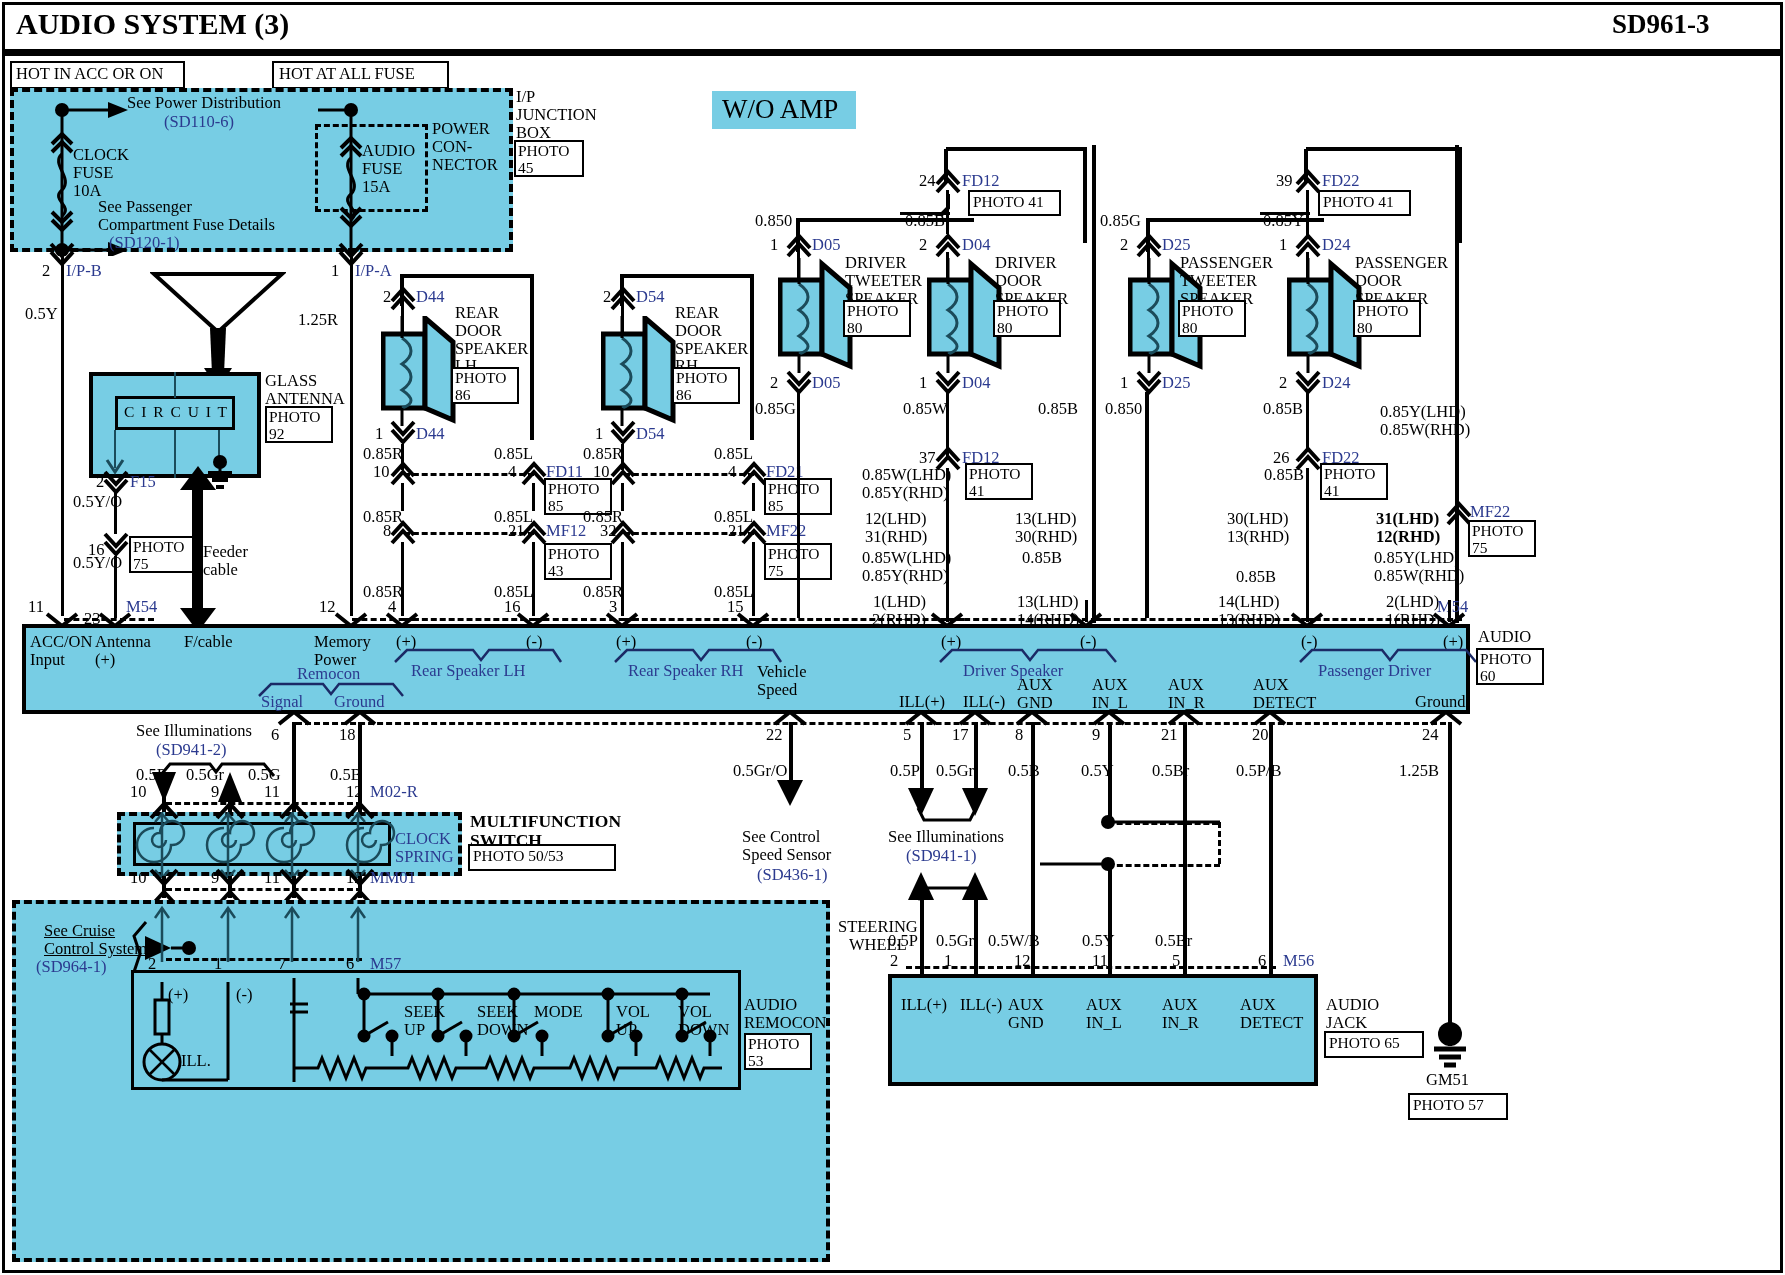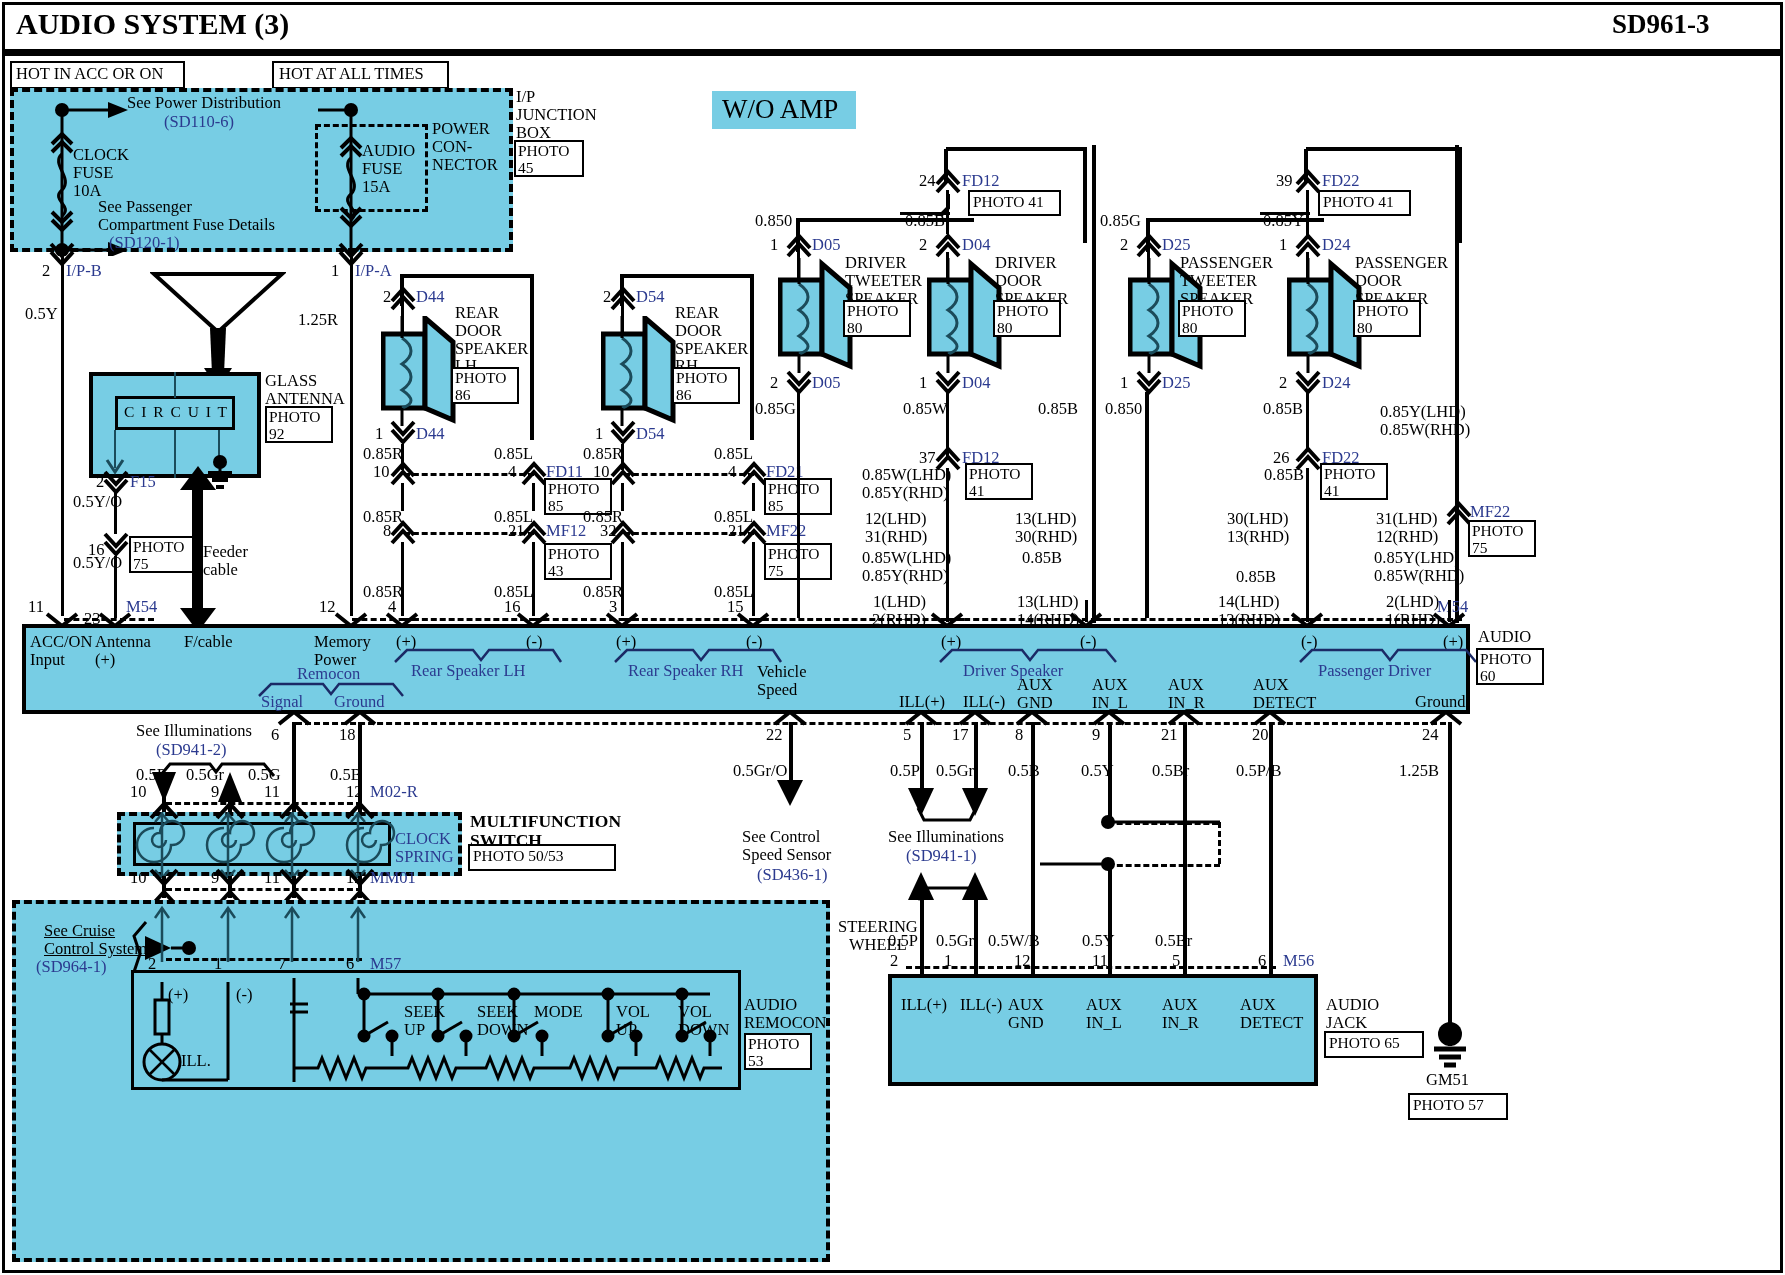--- a/index.html
+++ b/index.html
@@ -48,21 +48,21 @@
   <div id="frame-outer"></div>
   <div id="title-rule"></div>
 
   <div class="txt bold" style="left:16px; top:8px; font-size:30px;">AUDIO SYSTEM (3)</div>
   <div class="txt bold" style="left:1612px; top:10px; font-size:27px;">SD961-3</div>
 
   <div class="whitebox" style="left:10px; top:61px; width:175px; height:28px;"></div>
   <div class="txt t16" style="left:16px; top:65px;">HOT IN ACC OR ON</div>
 
   <div class="whitebox" style="left:272px; top:61px; width:177px; height:28px;"></div>
-  <div class="txt t16" style="left:279px; top:65px;">HOT AT ALL TIMES</div>
+  <div class="txt t16" style="left:279px; top:65px;">HOT AT ALL FUSE</div>
 
   <div class="cyanbox-dash" style="left:10px; top:88px; width:503px; height:164px;"></div>
 
   <div class="abs" style="left:315px; top:124px; width:113px; height:88px; border:3px dashed #000;"></div>
 
   <svg class="abs" style="left:30px; top:96px;" width="260" height="160">
     <line x1="32" y1="8" x2="32" y2="150" stroke="#000" stroke-width="3"></line>
     <circle cx="32" cy="14" r="7" fill="#000"></circle>
     <line x1="32" y1="14" x2="78" y2="14" stroke="#000" stroke-width="3"></line>
     <polygon points="78,6 98,14 78,22" fill="#000"></polygon>
@@ -573,21 +573,21 @@
 
   <div class="txt t16" style="left:1264px; top:466px;">0.85B</div>
   <div class="txt t16" style="left:1227px; top:510px;">30(LHD)
 13(RHD)</div>
   <div class="txt t16" style="left:1236px; top:568px;">0.85B</div>
   <div class="txt t16" style="left:1218px; top:593px;">14(LHD)
 13(RHD)</div>
 
   <div class="txt t16" style="left:1380px; top:403px;">0.85Y(LHD)
 0.85W(RHD)</div>
-  <div class="txt t16" style="left:1376px; top:510px;">31(LHD)
+  <div class="txt t16" style="left:1376px; top:510px;font-weight:bold;">31(LHD)
 12(RHD)</div>
   <div class="txt t16" style="left:1374px; top:549px;">0.85Y(LHD)
 0.85W(RHD)</div>
   <div class="txt t16" style="left:1386px; top:593px;">2(LHD)
 1(RHD)</div>
 
   <svg class="abs" style="left:1448px; top:145px;" width="20" height="480">
     <line x1="9" y1="0" x2="9" y2="478" stroke="#000" stroke-width="4"></line>
   </svg>
 

